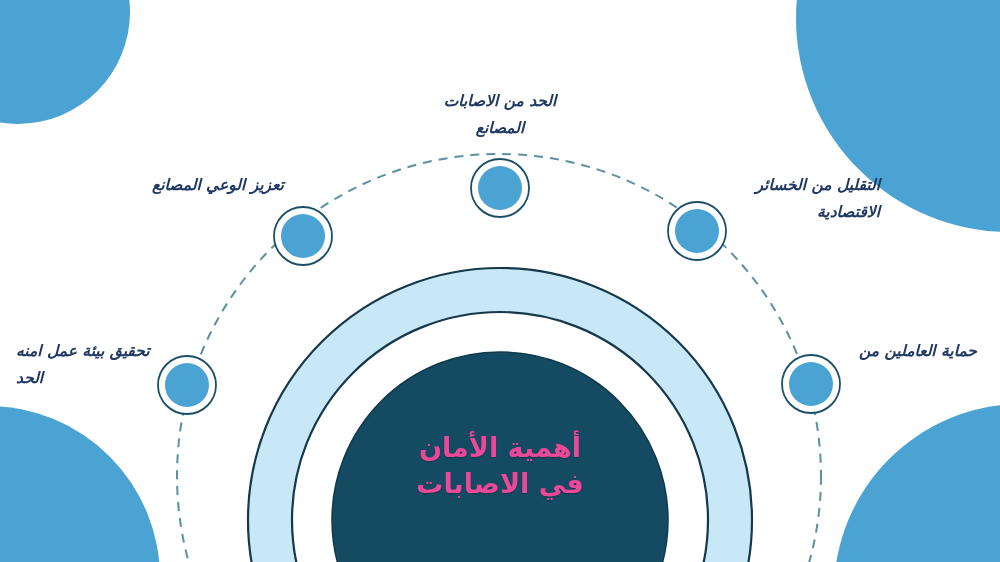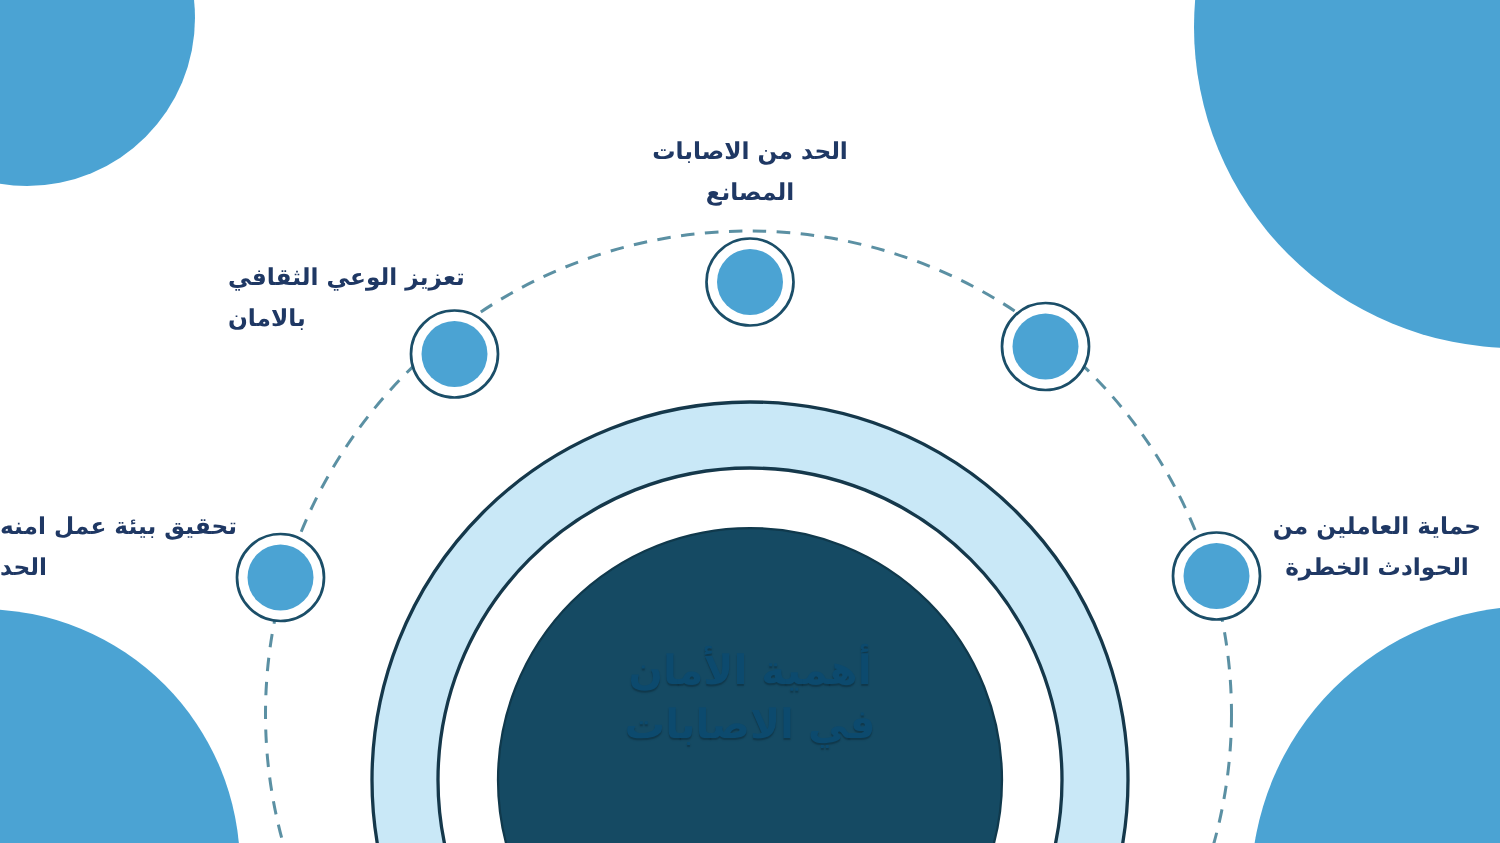--- a/index.html
+++ b/index.html
@@ -63,45 +63,45 @@
     stroke: none;
   }
 
   
   .center-text {
     position: absolute;
     left: 355px;
     top: 430px;
     width: 290px;
     text-align: center;
-    color: #0c4a6e;
+    color: #ec4899;
     font-size: 27px;
     font-weight: bold;
     line-height: 1.35;
     direction: rtl;
     text-shadow: 0 1px 1px rgba(0,0,0,0.25);
   }
   .center-text .line { display: block; white-space: nowrap; }
 
   .node-label {
     position: absolute;
     color: #1F3864;
     font-size: 15.5px;
     font-weight: bold;
     line-height: 1.75;
     direction: rtl;
     white-space: nowrap;
   }
-  .node-label .line { display: block; }
+  .node-label .line { display: block; font-style: italic; }
 
   .lbl-top      { left: 400px; top: 88px;  width: 200px; text-align: center; }
   .lbl-right-up { left: 700px; top: 172px; width: 180px; text-align: right; }
   .lbl-right-dn { left: 836px; top: 338px; width: 164px; text-align: center; }
   .lbl-left-up  { left: 152px; top: 172px; width: 172px; text-align: left;  }
-  .lbl-left-dn  { left: 0px;   top: 338px; width: 170px; text-align: left;  }
+  .lbl-left-dn  { left: 0px;   top: 338px; width: 170px; text-align: left; padding-left: 16px;  }
 </style>
 </head>
 <body>
 
 <div id="canvas">
 
   <svg id="bg-svg" viewBox="0 0 1000 562" xmlns="http://www.w3.org/2000/svg">
     <circle class="corner-circle" cx="18" cy="12" r="112" fill="#4BA3D3"></circle>
     <circle class="corner-circle" cx="1010" cy="18" r="214" fill="#4BA3D3"></circle>
     <circle class="corner-circle" cx="-12" cy="578" r="172" fill="#4BA3D3"></circle>
@@ -141,29 +141,31 @@
   <div class="center-text">
     <span class="line">أهمية الأمان</span>
     <span class="line">في الاصابات</span>
   </div>
 
   <div class="node-label lbl-top">
     <span class="line">الحد من الاصابات</span>
     <span class="line">المصانع</span>
   </div>
 
+  <div class="node-label lbl-right-up">
+    <span class="line">التقليل من الخسائر</span>
+    <span class="line">الاقتصادية</span>
+  </div>
 
   <div class="node-label lbl-right-dn">
     <span class="line">حماية العاملين من</span>
-    <span class="line">الحوادث الخطرة</span>
   </div>
 
   <div class="node-label lbl-left-up">
-    <span class="line">تعزيز الوعي الثقافي</span>
-    <span class="line">بالامان</span>
+    <span class="line">تعزيز الوعي المصانع</span>
   </div>
 
   <div class="node-label lbl-left-dn">
     <span class="line">تحقيق بيئة عمل امنه</span>
     <span class="line">الحد</span>
   </div>
 
 </div>
 
 </body></html>

